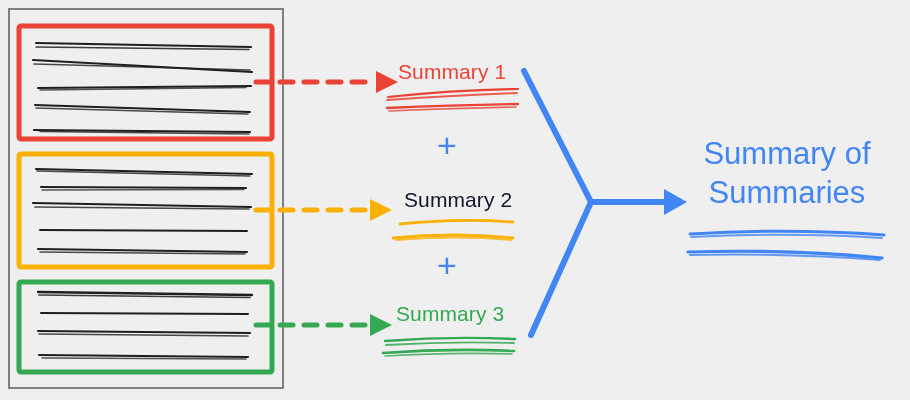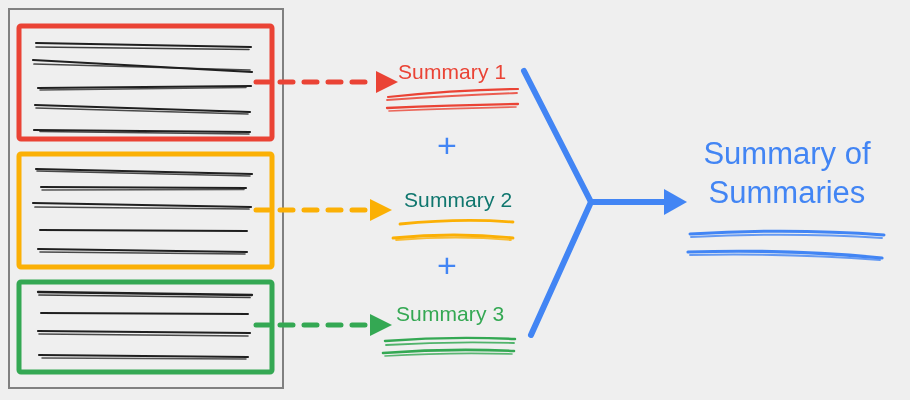--- a/index.html
+++ b/index.html
@@ -141,21 +141,21 @@
     <g stroke="#4285f4" fill="none" stroke-linecap="round">
       <path d="M690 234 Q790 228 884 235" stroke-width="3"></path>
       <path d="M691 237 Q790 232 882 238" stroke-width="1.9" opacity="0.8"></path>
       <path d="M688 252 Q790 249 882 258" stroke-width="3.2"></path>
       <path d="M690 255 Q790 253 880 260" stroke-width="1.9" opacity="0.8"></path>
     </g>
   </svg>
 
   <div class="label summary-label" style="left:398px; top:61px; color:#ea4335;">Summary 1</div>
 
-  <div class="label summary-label" style="left:404px; top:189px; color:#0f766e;">Summary 2</div>
+  <div class="label summary-label" style="left:404px; top:189px; color:#0f172a;">Summary 2</div>
 
   <div class="label summary-label" style="left:396px; top:303px; color:#34a853;text-align:right;">Summary 3</div>
 
   <div class="label" style="left:437px; top:128px; color:#4285f4; font-size:34px; font-weight:400;">+</div>
 
   <div class="label" style="left:437px; top:248px; color:#4285f4; font-size:34px; font-weight:400;">+</div>
 
   <div id="final-label" class="label" style="left:657px; top:135px; color:#4285f4;">
     <div>Summary of</div>
     <div>Summaries</div>

